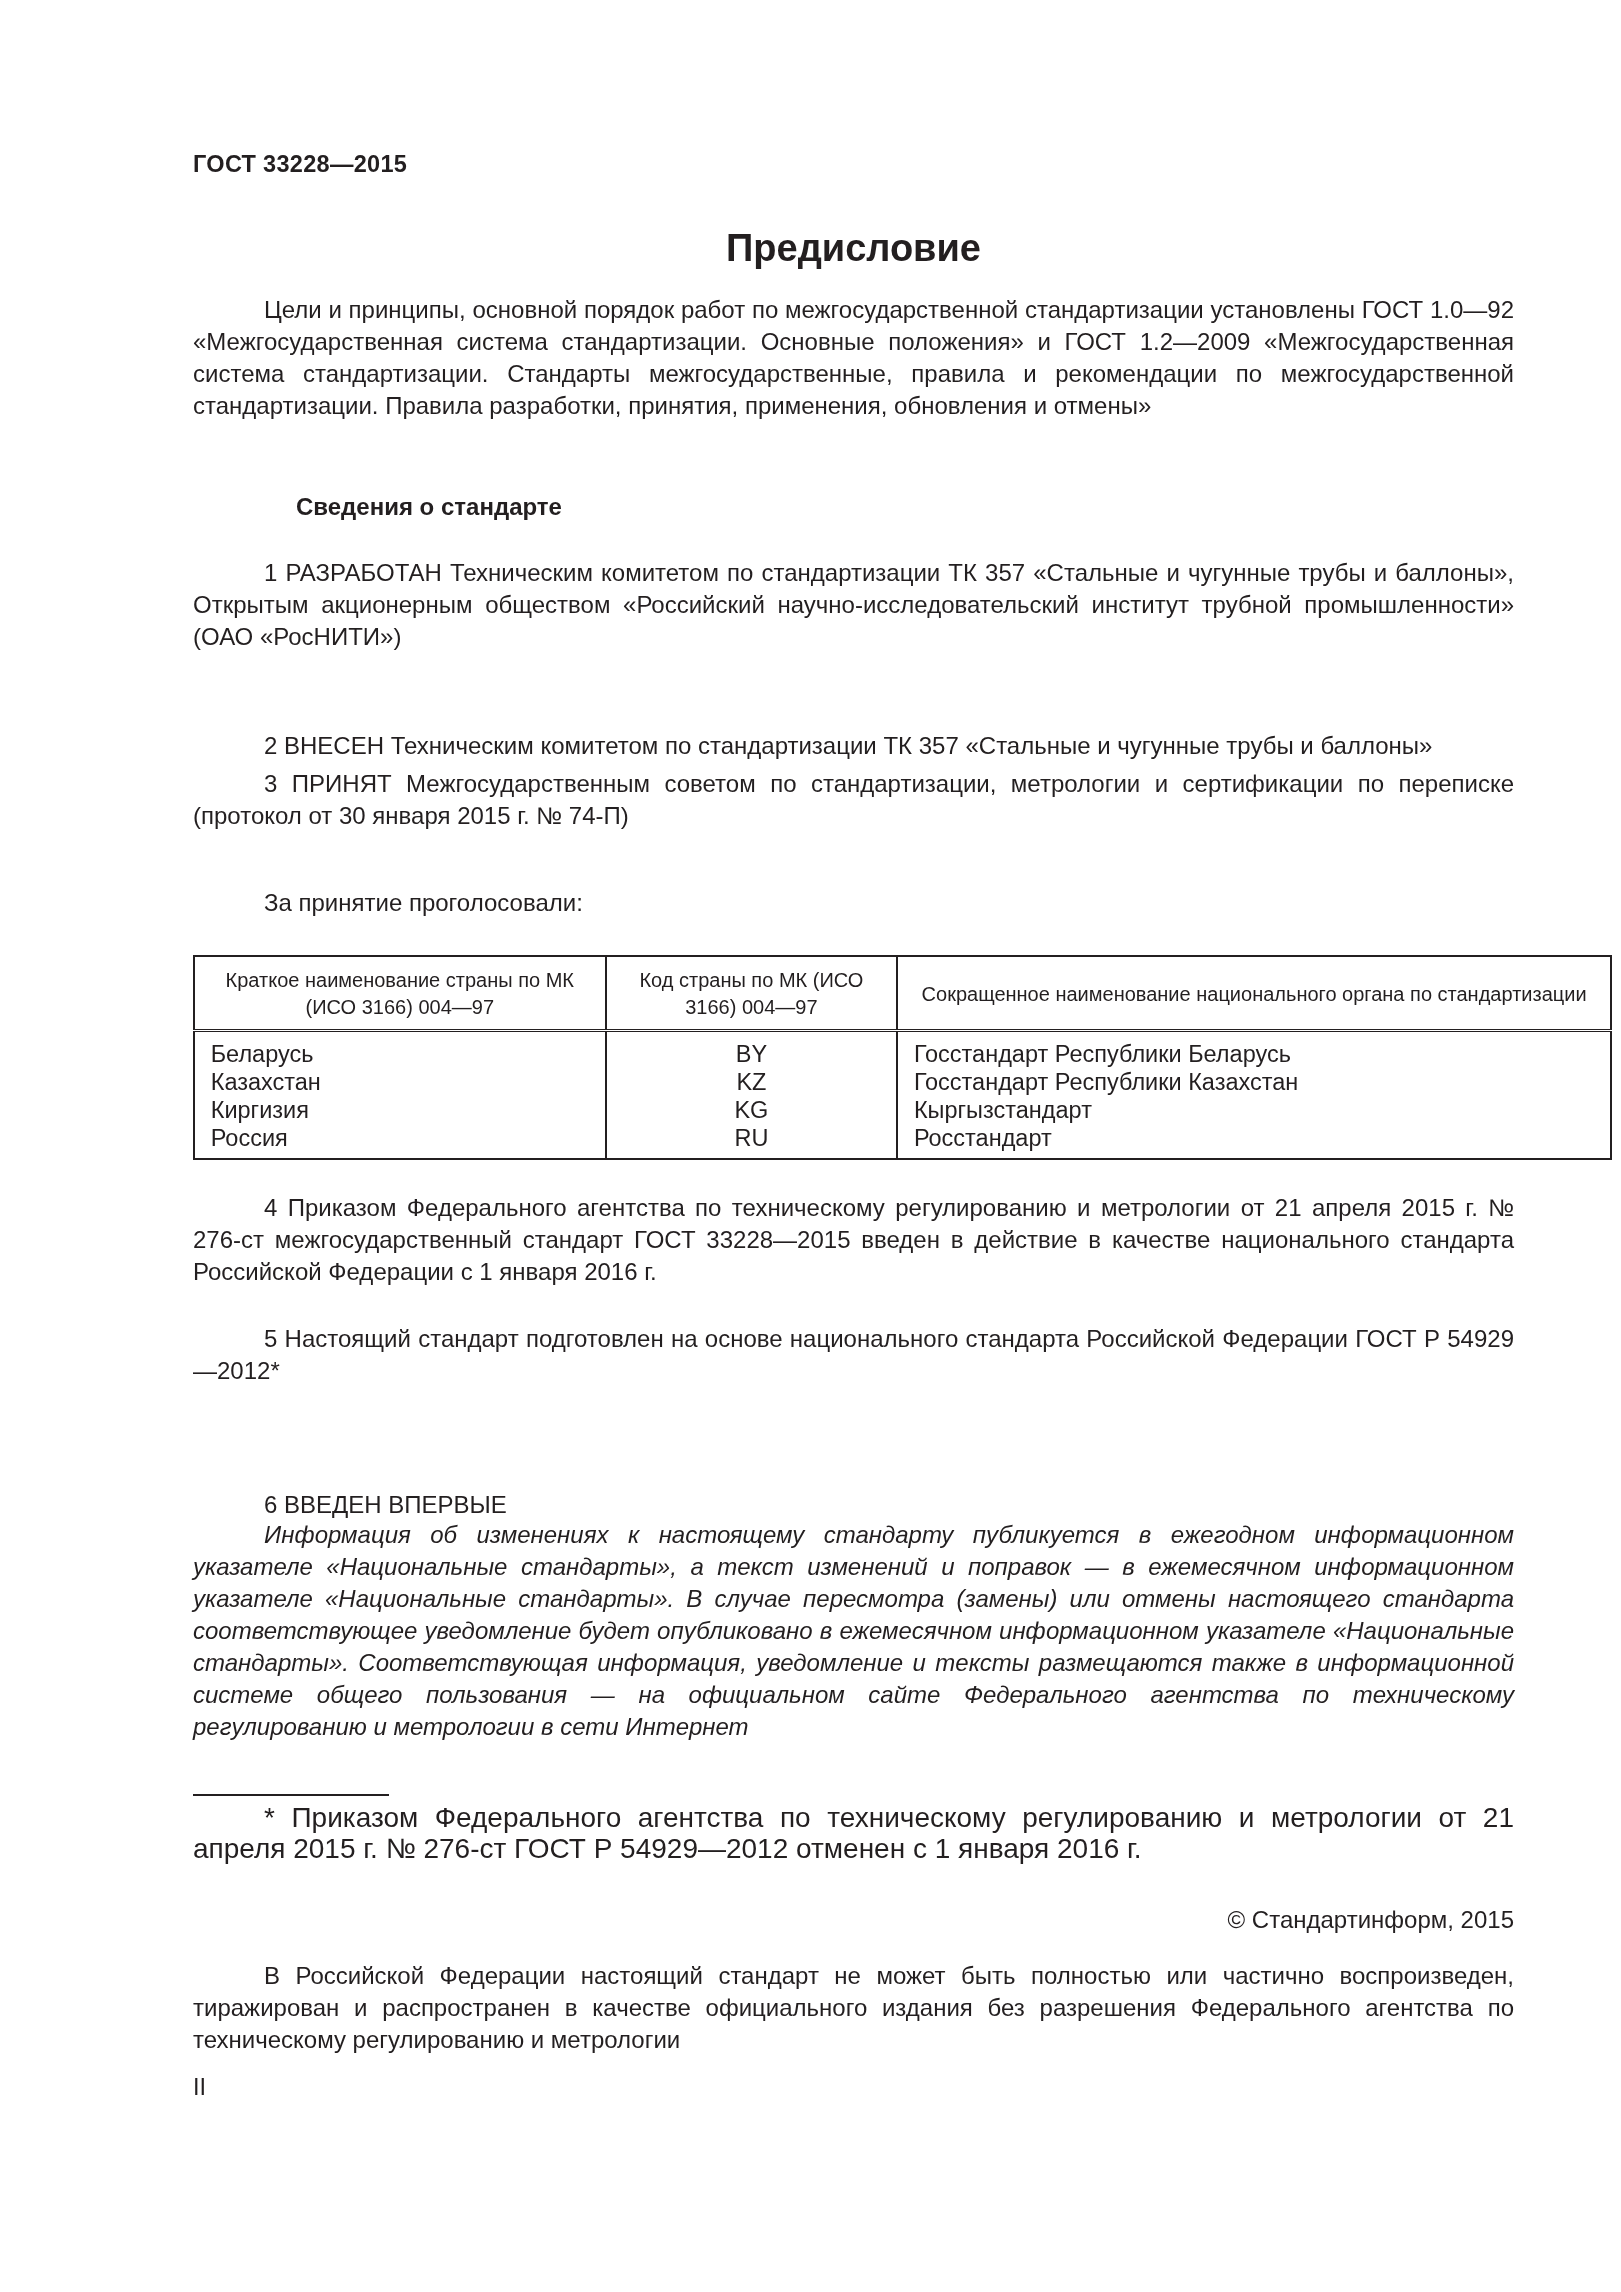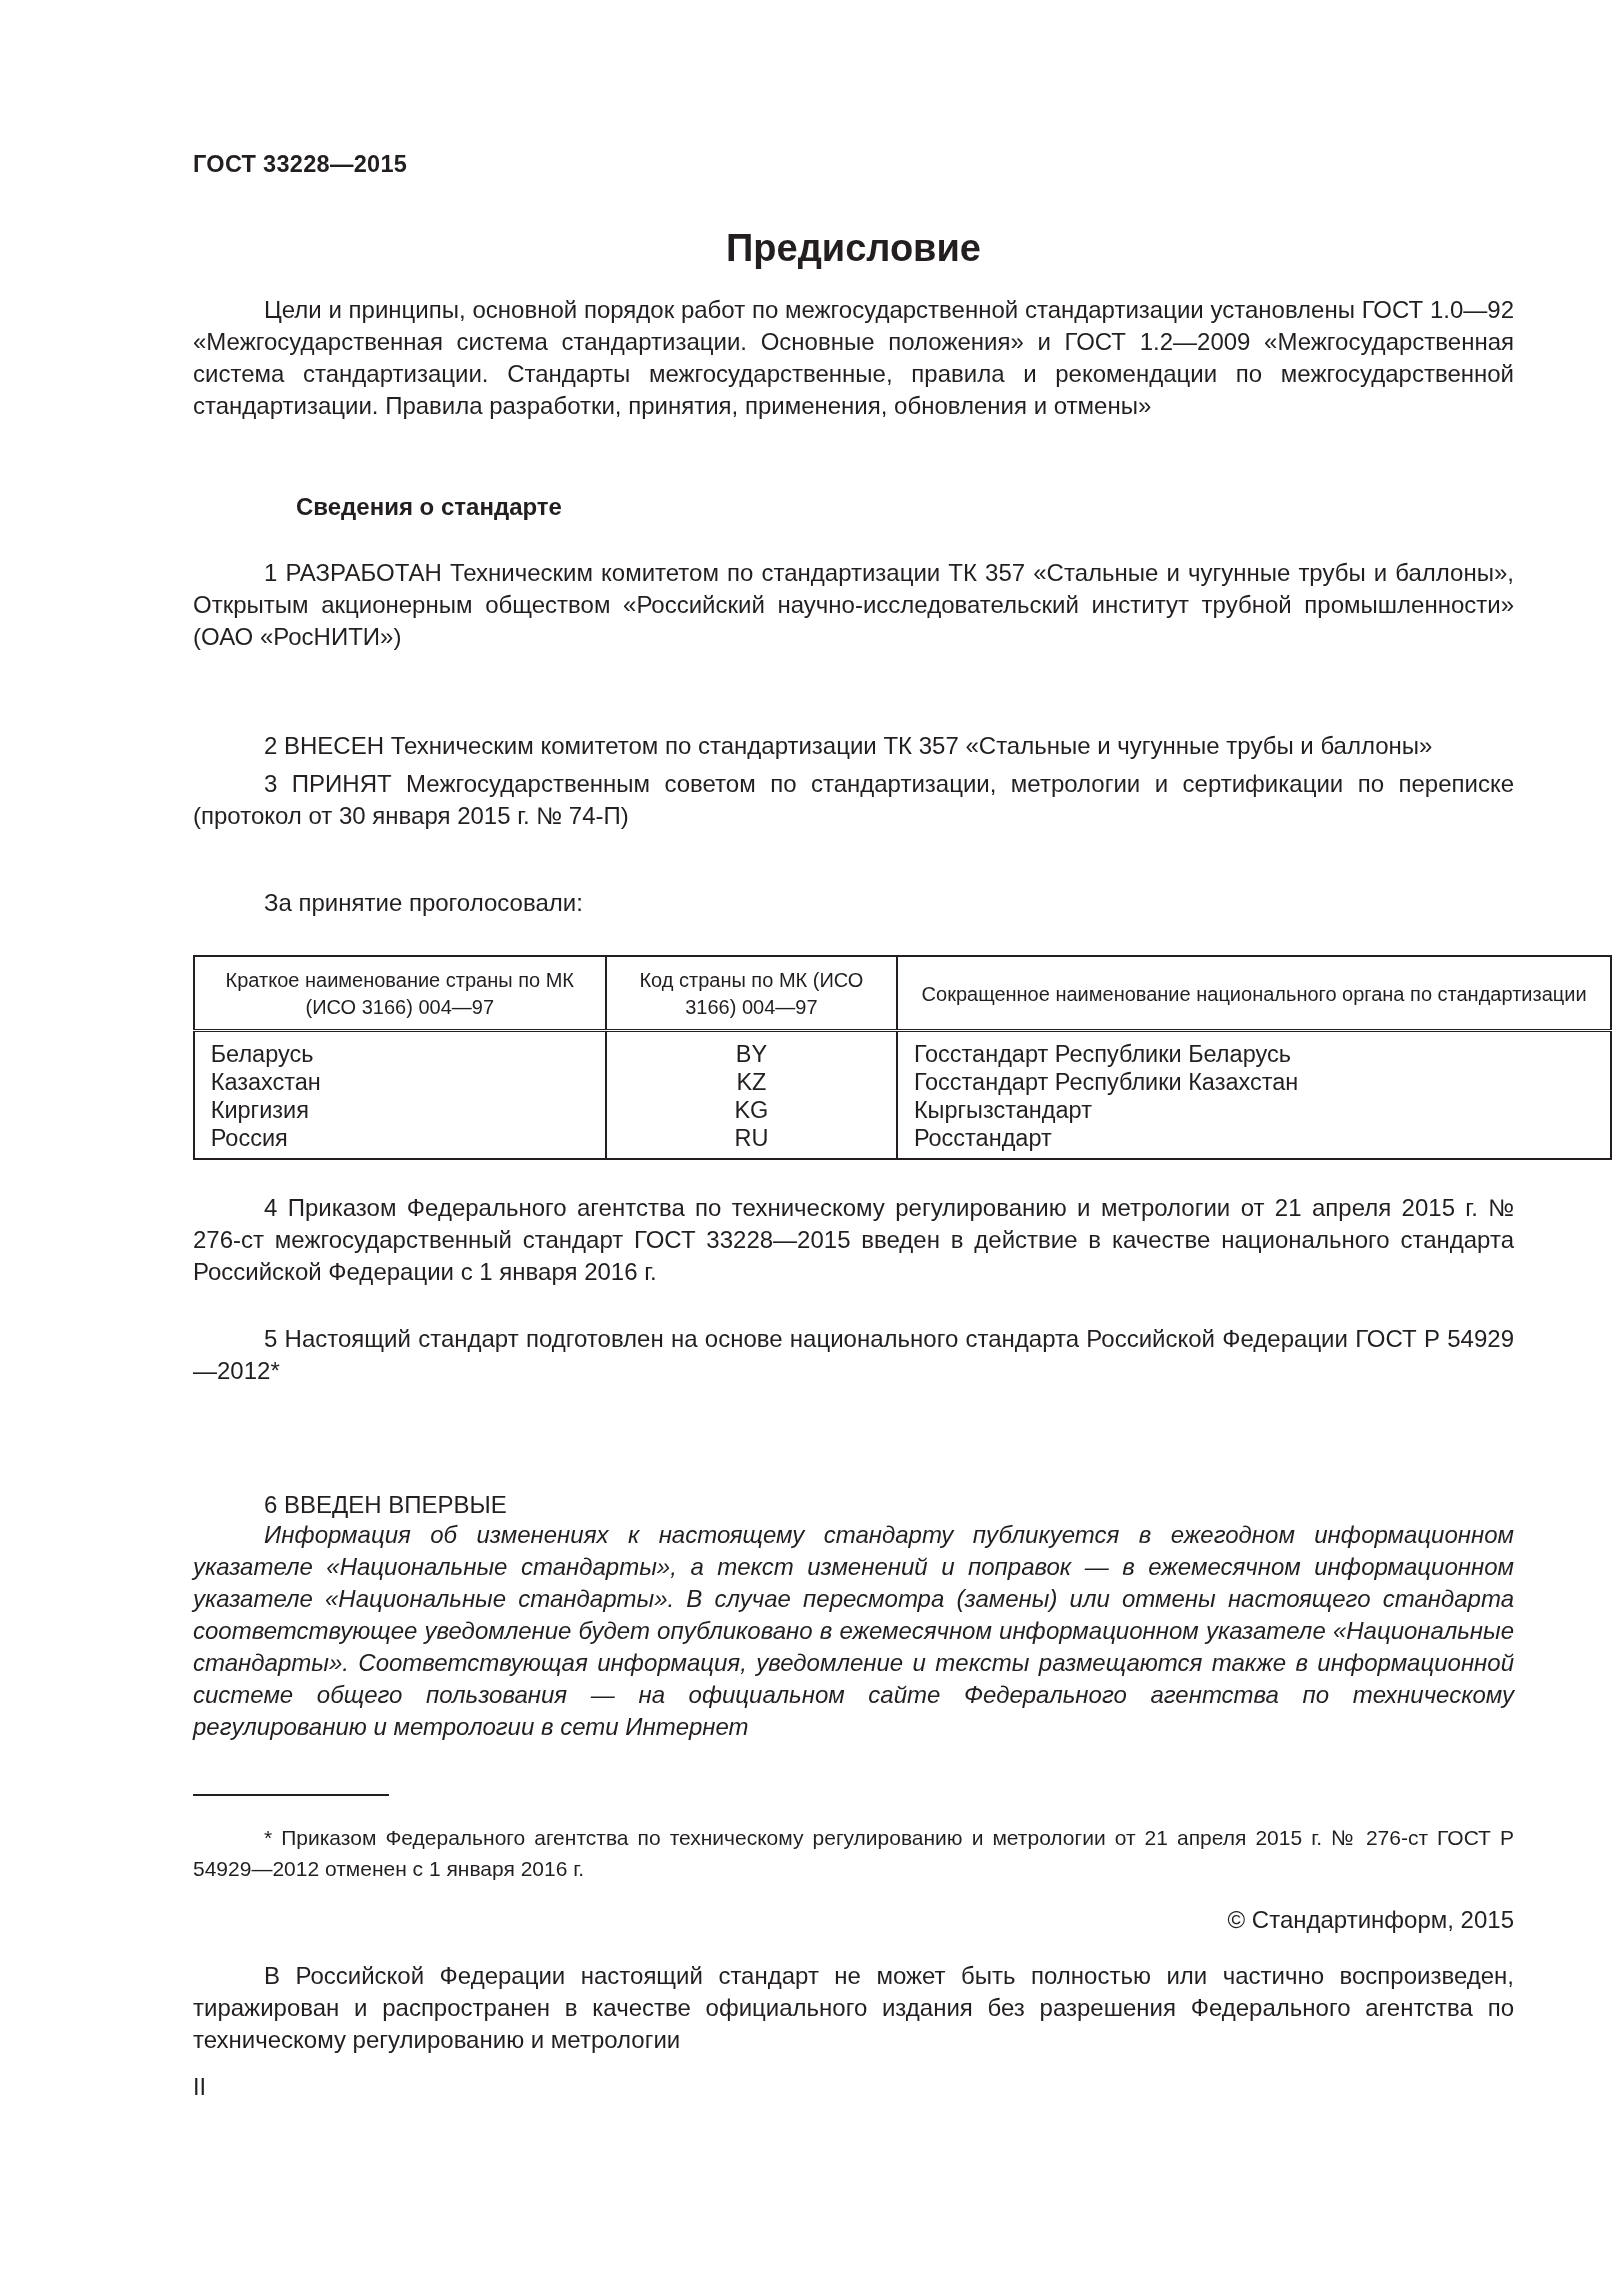--- a/index.html
+++ b/index.html
@@ -26,21 +26,21 @@
   }
   table.votes td {
     border-left: 2.9px solid #231f20; vertical-align: top; padding: 7.8px 15.7px 5.9px 15.7px; line-height: 28px;
   }
   table.votes th:first-child, table.votes td:first-child { border-left: none; }
   .col1 { width: 394px; }
   .col2 { width: 274px; }
   .cell-line { display: block; }
   .center { text-align: center; }
   .footnote-rule { position: absolute; left: 0; top: 1794px; width: 196px; border-top: 2.9px solid #231f20; }
-  .footnote { font-size: 21px; line-height: 31px; margin-top: 20px; }
+  .footnote { font-size: 28px; line-height: 31px; }
   .copyright { position: absolute; top: 1906px; right: 0; font-size: 24px; }
   .page-num { position: absolute; top: 2074px; left: 0; font-size: 23.5px; }
 </style>
 </head>
 <body>
 
 <div class="page">
   <div class="doc-code">ГОСТ 33228—2015</div>
   <div class="title">Предисловие</div>
 

